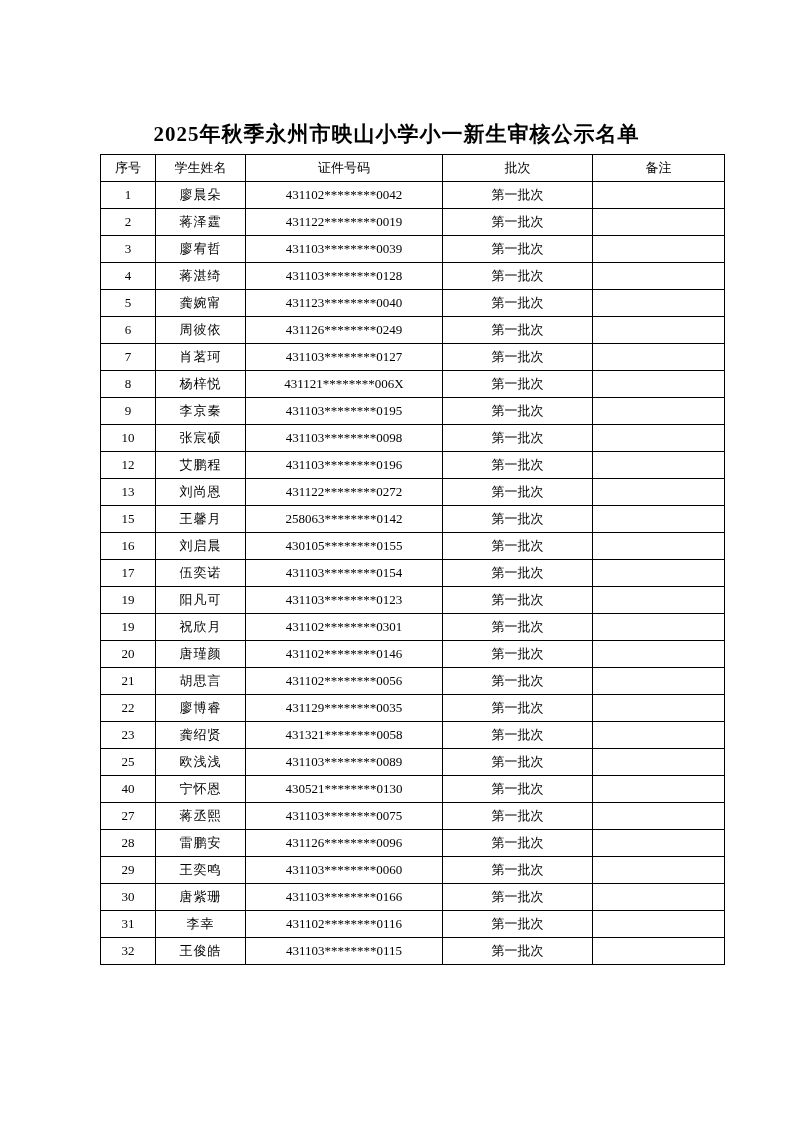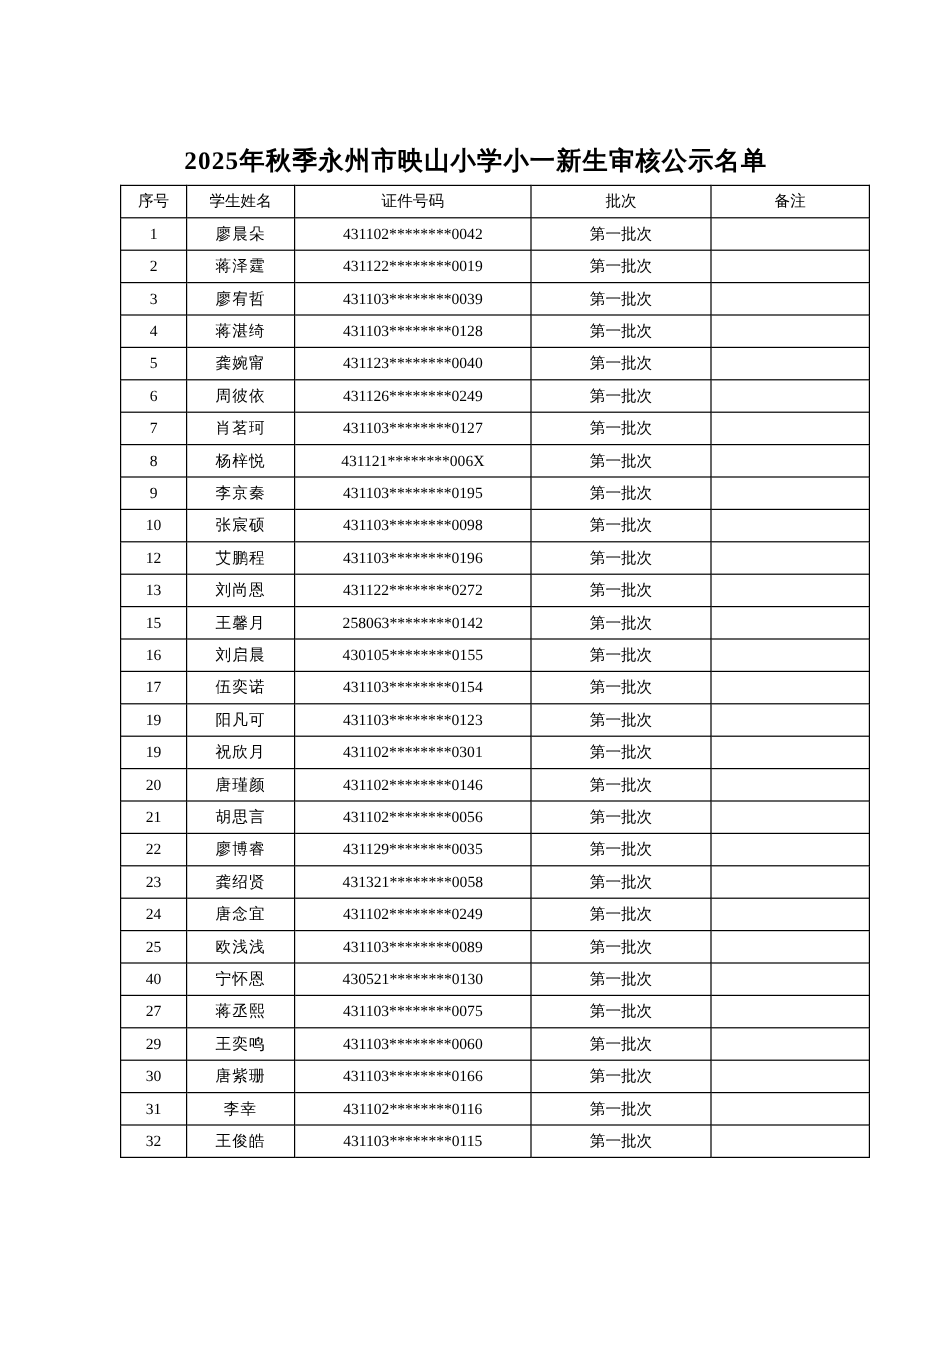--- a/index.html
+++ b/index.html
@@ -222,44 +222,44 @@
           <td></td>
         </tr>
         <tr>
           <td>23</td>
           <td class="cell-name">龚绍贤</td>
           <td>431321********0058</td>
           <td>第一批次</td>
           <td></td>
         </tr>
         <tr>
-          <td>24</td>
-          <td class="cell-name">唐念宜</td>
-          <td>431102********0249</td>
-          <td>第一批次</td>
-          <td></td>
-        </tr>
-        <tr>
           <td>25</td>
           <td class="cell-name">欧浅浅</td>
           <td>431103********0089</td>
           <td>第一批次</td>
           <td></td>
         </tr>
         <tr>
           <td>40</td>
           <td class="cell-name">宁怀恩</td>
           <td>430521********0130</td>
           <td>第一批次</td>
           <td></td>
         </tr>
         <tr>
           <td>27</td>
           <td class="cell-name">蒋丞熙</td>
           <td>431103********0075</td>
+          <td>第一批次</td>
+          <td></td>
+        </tr>
+        <tr>
+          <td>28</td>
+          <td class="cell-name">雷鹏安</td>
+          <td>431126********0096</td>
           <td>第一批次</td>
           <td></td>
         </tr>
         <tr>
           <td>29</td>
           <td class="cell-name">王奕鸣</td>
           <td>431103********0060</td>
           <td>第一批次</td>
           <td></td>
         </tr>

